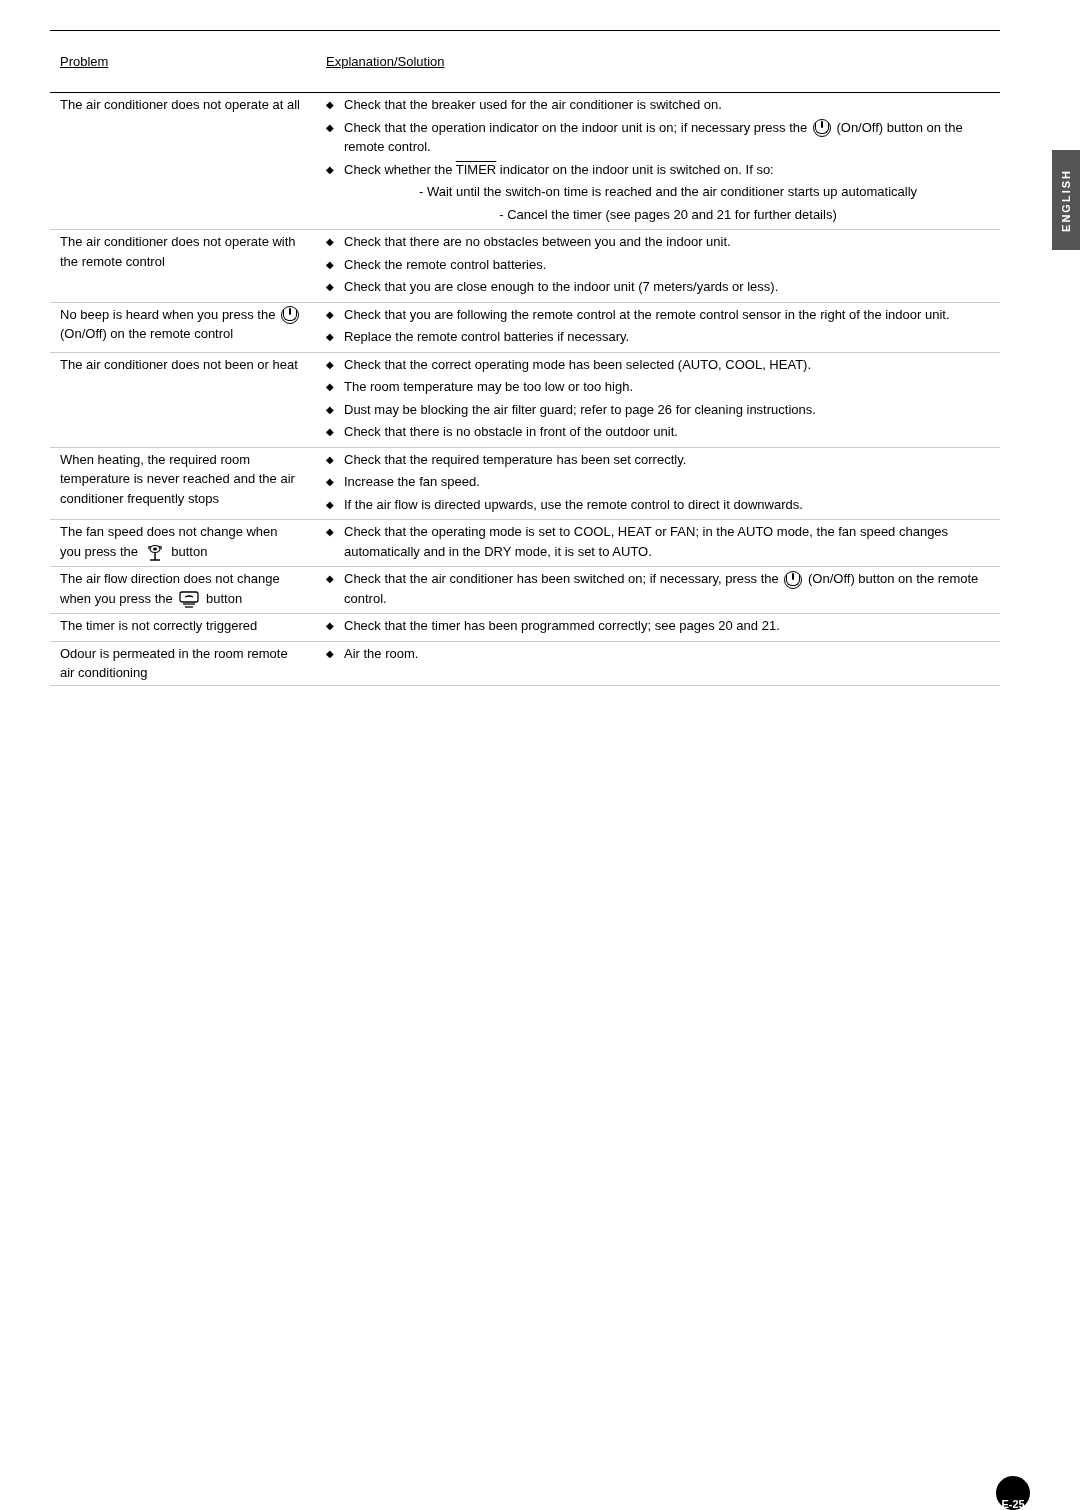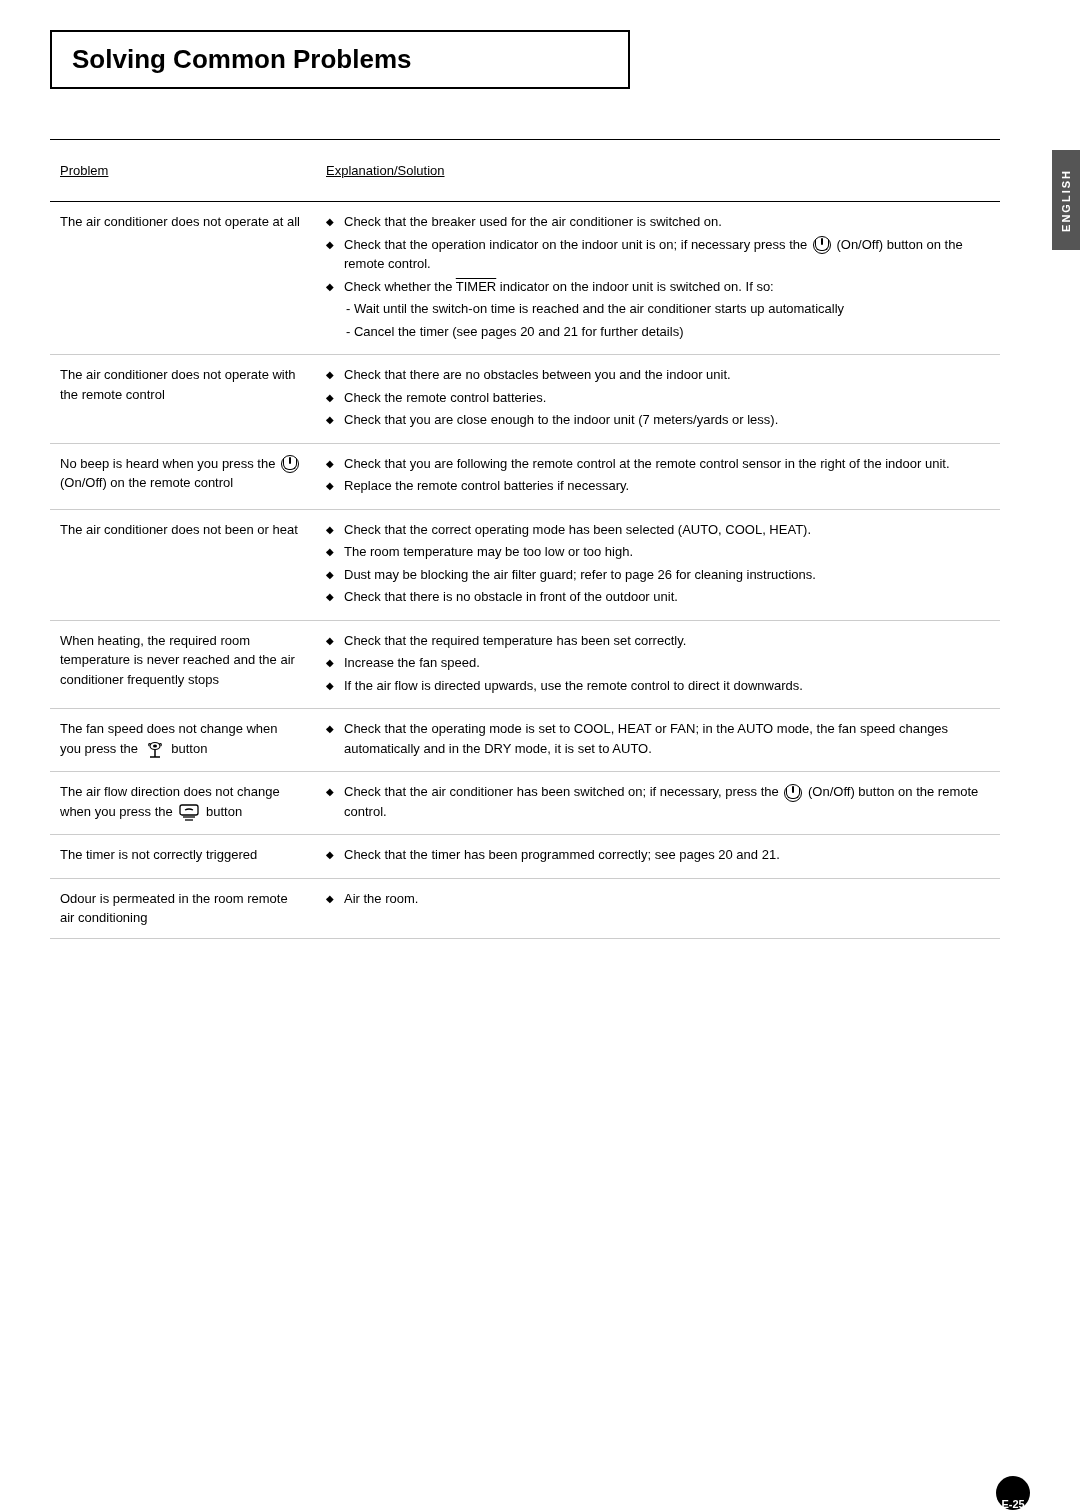--- a/index.html
+++ b/index.html
@@ -100,21 +100,21 @@
       width: 28%;
       text-align: left;
     }
 
     .problems-table th.col-solution {
       width: 72%;
       text-align: left;
     }
 
     .problems-table td {
-      padding: 10px 10px;
+      padding: 2px 10px;
       vertical-align: top;
       border-bottom: 1px solid #cccccc;
       font-size: 13px;
       line-height: 1.5;
     }
 
     .problems-table td.problem-cell {
       width: 28%;
       padding-right: 15px;
     }
@@ -208,37 +208,35 @@
       font-size: 11px;
       font-weight: bold;
     }
 
     .timer-indicator {
       text-decoration: overline;
     }
 
     .note-indent {
       padding-left: 36px;
+      text-align: center;
     }
   </style>
 </head>
 <body>
 
 <div class="page-container">
 
   <div class="side-tab">
     <span class="side-tab-text">ENGLISH</span>
   </div>
 
   <div class="main-content">
 
     
-    <div class="title-box">
-      <span class="title-text">Solving Common Problems</span>
-    </div>
 
     
 
     
     <table class="problems-table">
       <thead>
         <tr>
           <th class="col-problem">Problem</th>
           <th class="col-solution">Explanation/Solution</th>
         </tr>

